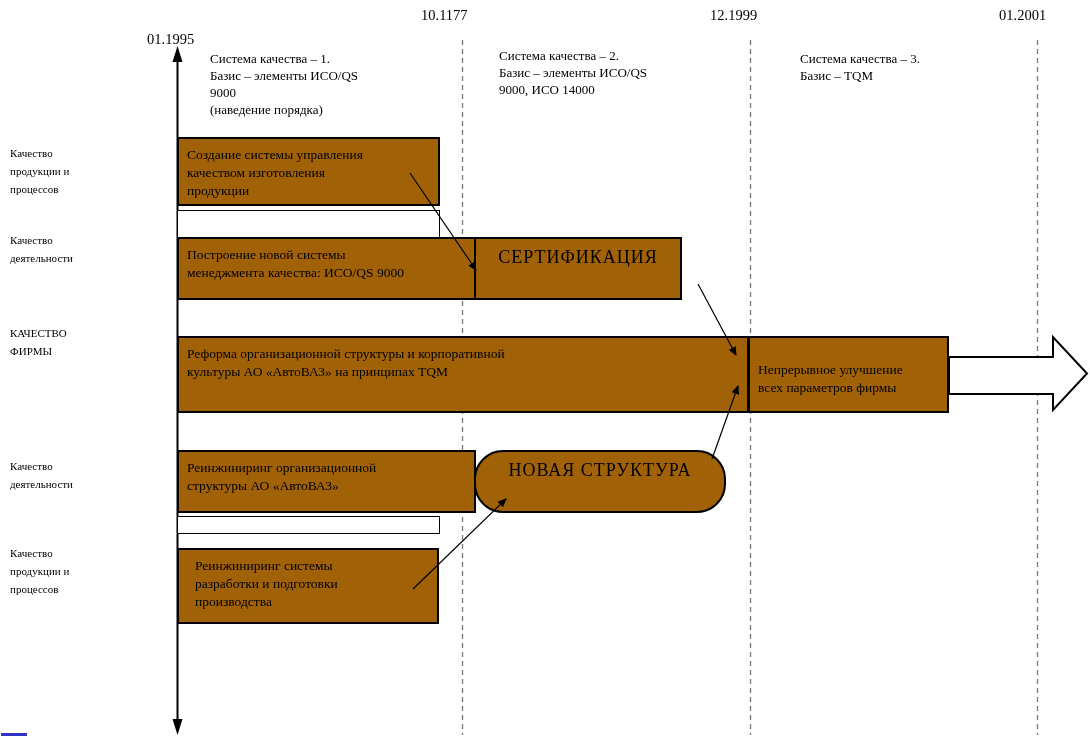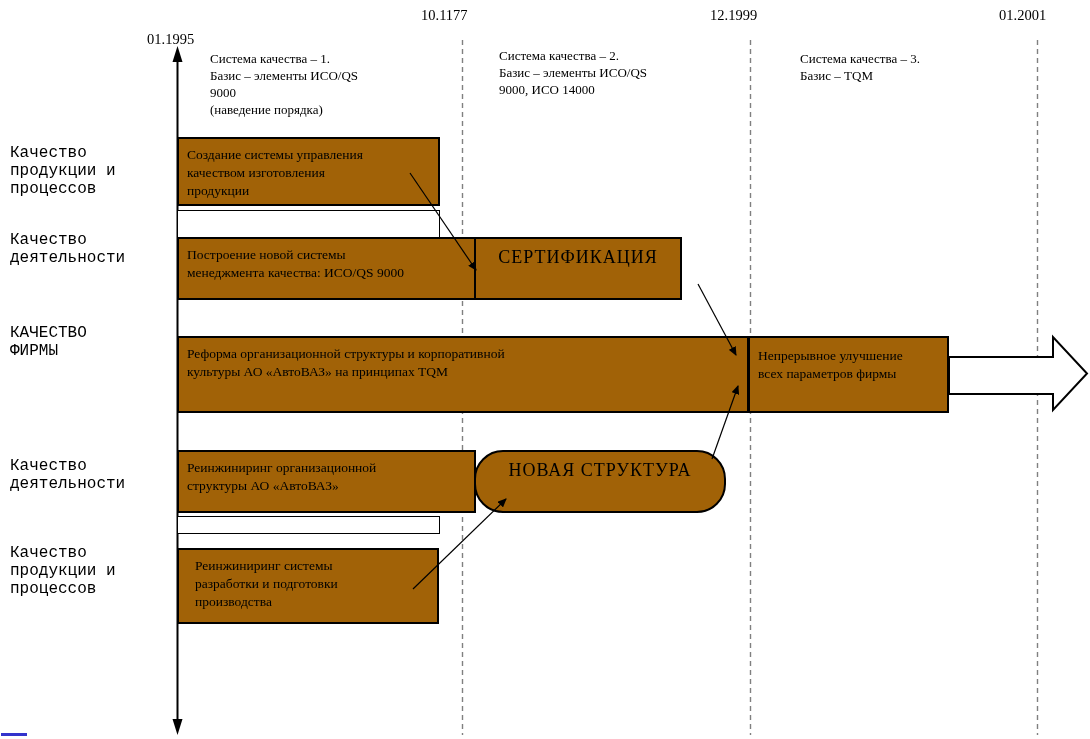--- a/index.html
+++ b/index.html
@@ -9,21 +9,21 @@
     height: 739px;
     background: #ffffff;
     font-family: "Liberation Serif", "DejaVu Serif", serif;
     color: #000;
     overflow: hidden;
   }
   .abs { position: absolute; }
   .txt { white-space: pre-line; }
   .date-label { font-size: 14.5px; }
   .phase-header { font-size: 13px; line-height: 17px; }
-  .lane-label { font-size: 16px; line-height: 18px; font-family: Liberation Mono, monospace; }
+  .lane-label { font-size: 11px; line-height: 18px; }
   .box {
     position: absolute;
     background: #a16207;
     border: 2px solid #000;
     box-sizing: border-box;
     font-size: 13.5px;
     line-height: 18px;
     padding: 7px 8px 4px 8px;
     z-index: 3;
   }
@@ -95,21 +95,21 @@
 продукции</div>
 
   <div class="thinbar" style="left:177px; top:210px; width:263px; height:28px;"></div>
 
   <div class="box txt" style="left:177px; top:237px; width:299px; height:63px;">Построение новой системы
 менеджмента качества: ИСО/QS 9000</div>
   <div class="box bigcaps" style="left:474px; top:237px; width:208px; height:63px;">СЕРТИФИКАЦИЯ</div>
 
   <div class="box txt" style="left:177px; top:336px; width:572px; height:77px;">Реформа организационной структуры и корпоративной
 культуры АО «АвтоВАЗ» на принципах TQM</div>
-  <div class="box txt" style="left:748px; top:336px; width:201px; height:77px; padding-top:9px;">Непрерывное улучшение
+  <div class="box txt" style="left:748px; top:336px; width:201px; height:77px; padding-top:23px;">Непрерывное улучшение
 всех параметров фирмы</div>
 
   <div class="box txt" style="left:177px; top:450px; width:299px; height:63px;">Реинжиниринг организационной
 структуры АО «АвтоВАЗ»</div>
   <div class="box bigcaps" style="left:474px; top:450px; width:252px; height:63px;border-radius:29px;">НОВАЯ СТРУКТУРА</div>
 
   <div class="thinbar" style="left:177px; top:516px; width:263px; height:18px;"></div>
 
   <div class="box txt" style="left:177px; top:548px; width:262px; height:76px;padding-left:16px;">Реинжиниринг системы
 разработки и подготовки

